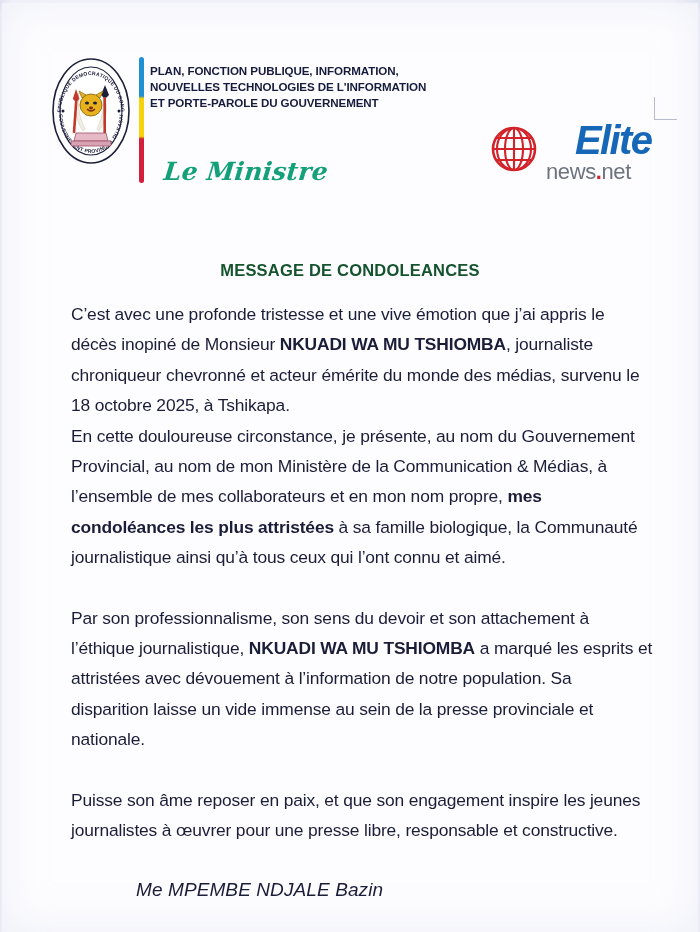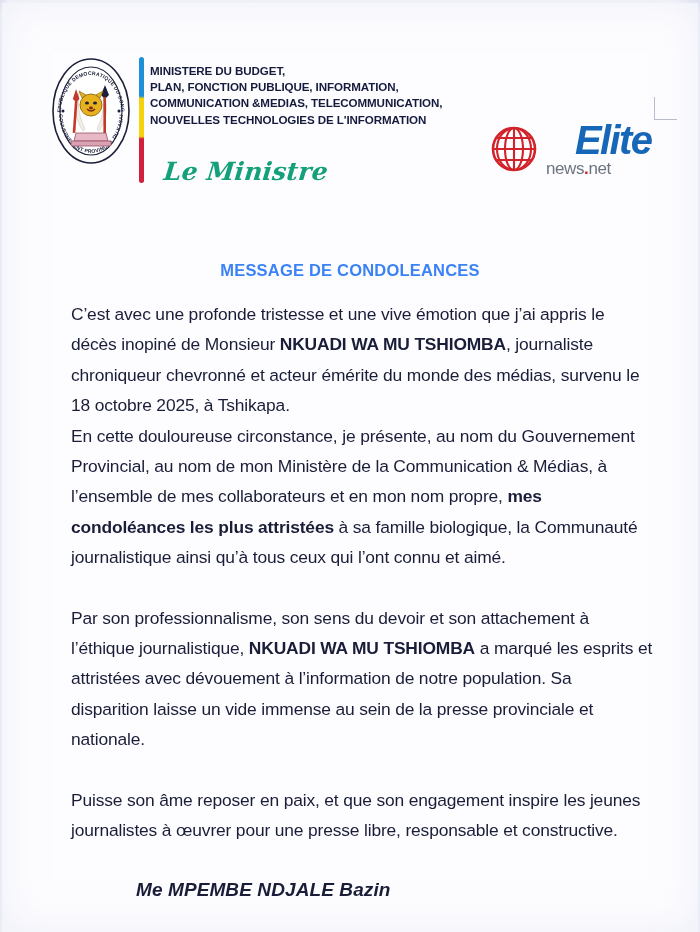--- a/index.html
+++ b/index.html
@@ -97,21 +97,21 @@
     font-weight: bold;
     font-style: italic;
     color: #1667b8;
     letter-spacing: -1.6px;
     line-height: 42px;
     margin-left: 40px;
   }
   .elite-sub {
     position: absolute;
     left: 57px; top: 40px;
-    font-size: 17px;
+    font-size: 22px;
     color: #6d7480;
     letter-spacing: -0.4px;
     white-space: nowrap;
   }
   .elite-sub .dot { color: #d2232a; font-weight: bold; }
 
   .cropmark {
     position: absolute;
     left: 652px; top: 70px;
     width: 22px; height: 22px;
@@ -120,42 +120,42 @@
   }
 
   
   .doc-title {
     position: absolute;
     top: 258px; left: 0; right: 0;
     text-align: center;
     font-size: 16.5px;
     font-weight: bold;
     letter-spacing: 0.2px;
-    color: #3b82f6;
+    color: #14532d;
   }
   .body-text {
     position: absolute;
     left: 69px;
     top: 296px;
     width: 582px;
     color: #1a1d38;
     font-size: 17.4px;
     line-height: 30.4px;
     letter-spacing: -0.15px;
   }
   .body-text p { margin: 0; }
   .body-text p.gap { margin-top: 30px; }
   .body-text b { font-weight: bold; }
 
   .signature {
     position: absolute;
     left: 134px;
     top: 876px;
     font-size: 19px;
-    font-weight: bold;
+    font-weight: normal;
     font-style: italic;
     color: #1a1d38;
     letter-spacing: 0.1px;
   }
 </style>
 </head>
 <body>
 
 <div class="page">
   <div class="sheet">
@@ -196,24 +196,23 @@
           <ellipse cx="42" cy="53" rx="2" ry="1.4" fill="#7d2b12"></ellipse>
 
           <path d="M27,78 L57,78 L59,86 L25,86 Z" fill="#e7b9c6" stroke="#9c4e66" stroke-width="0.8"></path>
           <rect x="22" y="86" width="40" height="5" rx="1.4" fill="#d8a2b4" stroke="#9c4e66" stroke-width="0.8"></rect>
         </svg>
       </div>
 
       <div class="flagbar"></div>
 
       <div class="ministry">
-        <div>MINISTERE DU BUDGET,</div>
         <div>PLAN, FONCTION PUBLIQUE, INFORMATION,</div>
-        <div>COMMUNICATION &amp;MEDIAS, TELECOMMUNICATION,</div>
         <div>NOUVELLES TECHNOLOGIES DE L'INFORMATION</div>
+        <div>ET PORTE-PAROLE DU GOUVERNEMENT</div>
       </div>
 
       <div class="leministre">Le Ministre</div>
 
       <div class="elite">
         <div class="globe">
           <svg viewBox="0 0 50 50" xmlns="http://www.w3.org/2000/svg">
             <g fill="none" stroke="#d2232a" stroke-width="2.6">
               <circle cx="25" cy="25" r="21"></circle>
             </g>

